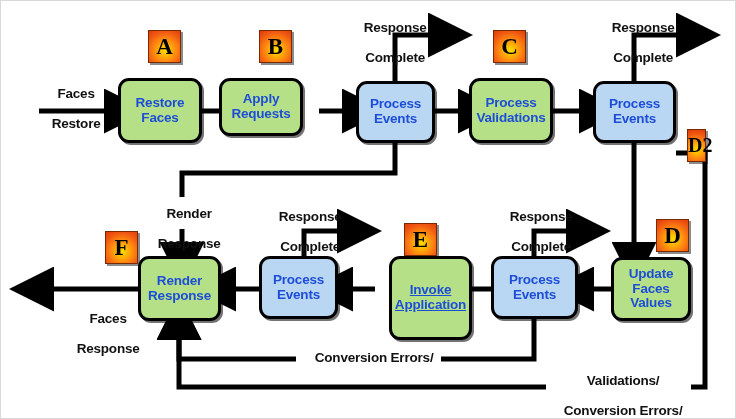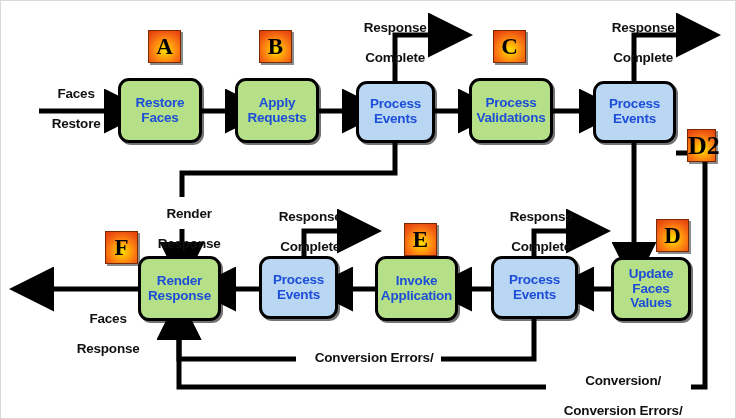--- a/index.html
+++ b/index.html
@@ -47,21 +47,21 @@
     background:radial-gradient(circle at 52% 62%, #ffe000 0%, #ffc000 17%, #ff8a10 44%, #f05a12 72%, #e03a08 100%);
     color:#000;
     font-family:"Liberation Serif", serif;
     font-weight:700;
     font-size:23px;
     line-height:31px;
     text-align:center;
     box-shadow:2px 2px 0 rgba(0,0,0,.45);
     z-index:9;
   }
-  .badge.wide{width:29px;font-size:26px;}
+  .badge.wide{width:19px;font-size:20px;}
 
   
   .lbl{
     position:absolute;
     font-size:13.5px;
     font-weight:600;
     line-height:1.12;
     color:#111;
     letter-spacing:-0.2px;
     white-space:pre;
@@ -134,21 +134,21 @@
     </g>
   </svg>
 
   <div class="node green" style="left:117px;top:77px;width:84px;height:65px;">
     <div>
       <span>Restore</span>
       <span>Faces</span>
     </div>
   </div>
 
-  <div class="node green" style="left:234px;top:77px;width:84px;height:65px;">
+  <div class="node green" style="left:218px;top:77px;width:84px;height:58px;">
     <div>
       <span>Apply</span>
       <span>Requests</span>
     </div>
   </div>
 
   <div class="node blue" style="left:355px;top:80px;width:79px;height:62px;">
     <div>
       <span>Process</span>
       <span>Events</span>
@@ -177,21 +177,21 @@
     </div>
   </div>
 
   <div class="node blue" style="left:490px;top:255px;width:87px;height:63px;">
     <div>
       <span>Process</span>
       <span>Events</span>
     </div>
   </div>
 
-  <div class="node green" style="left:374px;top:255px;width:83px;height:65px;">
+  <div class="node green" style="left:388px;top:255px;width:83px;height:84px;text-decoration:underline;">
     <div>
       <span>Invoke</span>
       <span>Application</span>
     </div>
   </div>
 
   <div class="node blue" style="left:258px;top:255px;width:79px;height:63px;">
     <div>
       <span>Process</span>
       <span>Events</span>
@@ -246,18 +246,18 @@
   <div class="lbl c" style="left:56px;top:295px;width:88px;">
     <span>Faces</span><br>
     <span>Response</span>
   </div>
 
   <div class="lbl c" style="left:288px;top:334px;width:156px;">
     <span>Conversion Errors/</span><br>
   </div>
 
   <div class="lbl c" style="left:540px;top:357px;width:150px;">
-    <span>Conversion/</span><br>
+    <span>Validations/</span><br>
     <span>Conversion Errors/</span><br>
     
   </div>
 
 </div>
 
 </body></html>

